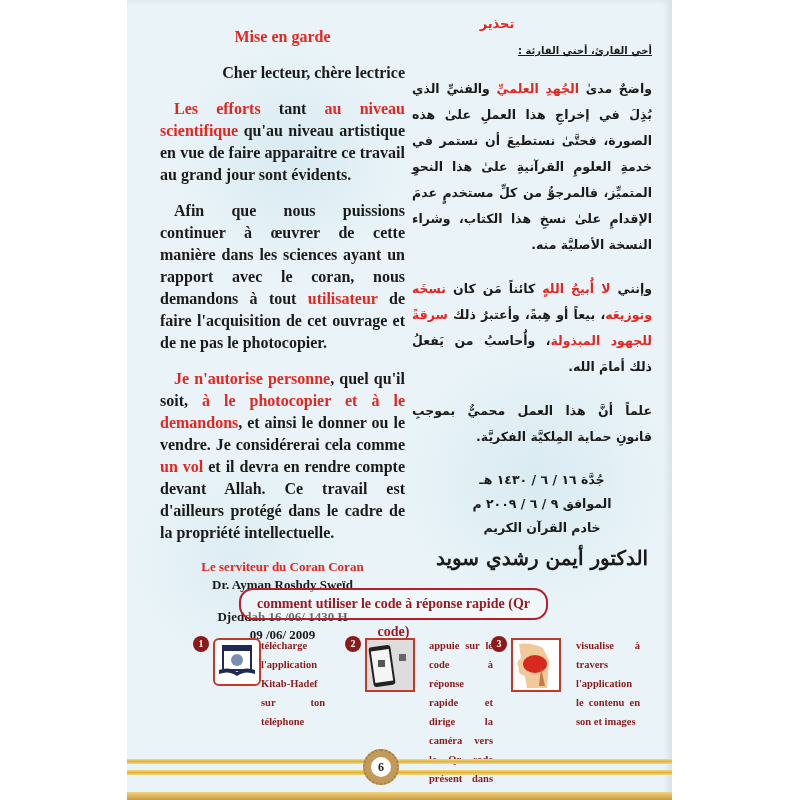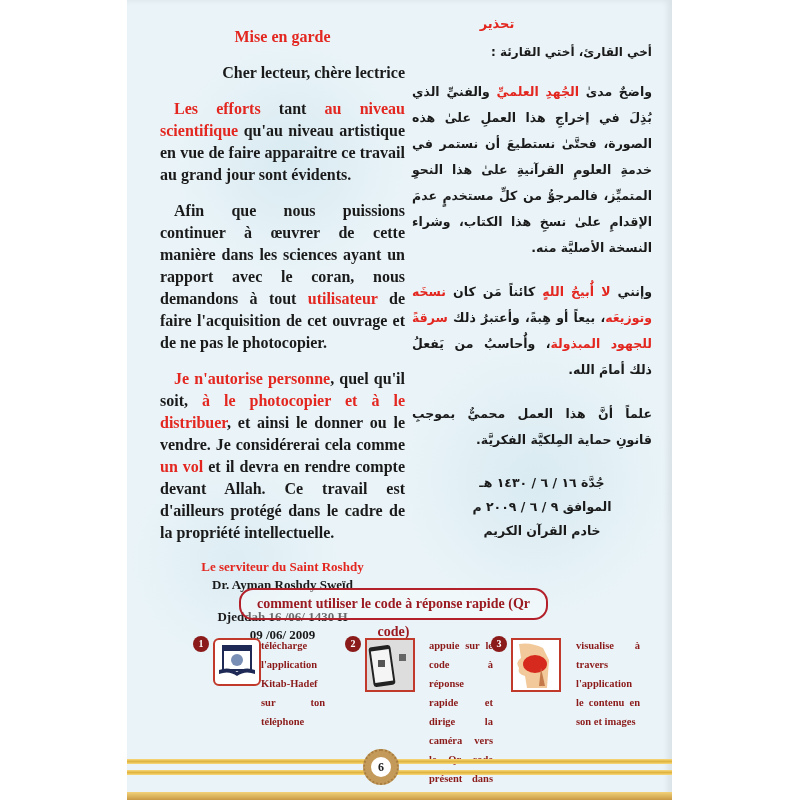--- a/index.html
+++ b/index.html
@@ -17,21 +17,21 @@
   .fr-col .title { text-align:center; color:#e3261f; font-weight:bold; font-size:16px; margin:0 0 18px 0; }
   .fr-col .greet { font-weight:bold; font-size:16px; text-align:right; margin:0 0 16px 0; }
   .fr-col p { font-weight:bold; font-size:16px; line-height:22px; margin:0 0 14px 0; text-align:justify; text-indent:14px; }
   .red { color:#e3261f; }
   .sig { text-align:center; font-weight:bold; font-size:13px; line-height:18px; margin-top:14px; }
   .sig .role { color:#e3261f; }
   .sig .date { margin-top:14px; }
 
   .ar-col { position:absolute; left:285px; top:16px; width:240px; direction:rtl; color:#1a1a1a; font-family:"DejaVu Sans", sans-serif; }
   .ar-col .title { text-align:center; color:#e3261f; font-weight:bold; font-size:13px; margin:0 0 14px 0; padding-right:70px; }
-  .ar-col .greet { font-size:12px; font-weight:bold; margin:0 0 20px 0; }
+  .ar-col .greet { font-size:10px; font-weight:bold; margin:0 0 20px 0;text-decoration:underline; }
   .ar-col p { font-size:12.5px; font-weight:bold; line-height:26px; margin:0 0 18px 0; text-align:justify; }
   .ar-col .dates { text-align:center; font-size:12.5px; font-weight:bold; line-height:24px; margin-top:2px; padding-left:20px; }
   .ar-col .signature { font-size:20px; letter-spacing:1px; font-weight:bold; margin-top:6px; font-family:"DejaVu Serif", serif; }
 
   .qr-header {
     position:absolute; left:112px; top:588px; width:305px; height:28px;
     border:2px solid #b3202a; border-radius:14px; background:rgba(255,255,255,0.35);
     text-align:center; line-height:28px; color:#9b1b22; font-weight:bold; font-size:14px;
   }
   .step { position:absolute; top:636px; }
@@ -70,39 +70,40 @@
 </head>
 <body>
 
 <div class="page">
 
   <div class="fr-col">
     <div class="title">Mise en garde</div>
     <div class="greet">Cher lecteur, chère lectrice</div>
     <p><span class="red">Les efforts</span><span> tant </span><span class="red">au niveau scientifique</span><span> qu'au niveau artistique en vue de faire apparaitre ce travail au grand jour sont évidents.</span></p>
     <p><span>Afin que nous puissions continuer à œuvrer de cette manière dans les sciences ayant un rapport avec le coran, nous demandons à tout </span><span class="red">utilisateur</span><span> de faire l'acquisition de cet ouvrage et de ne pas le photocopier.</span></p>
-    <p><span class="red">Je n'autorise personne</span><span>, quel qu'il soit, </span><span class="red">à le photocopier et à le distribuer</span><span>, et ainsi le donner ou le vendre. Je considérerai cela comme </span><span class="red">un vol</span><span> et il devra en rendre compte devant Allah. Ce travail est d'ailleurs protégé dans le cadre de la propriété intellectuelle.</span></p>
+    <p><span class="red">Je n'autorise personne</span><span>, quel qu'il soit, </span><span class="red">à le photocopier et à le demandons</span><span>, et ainsi le donner ou le vendre. Je considérerai cela comme </span><span class="red">un vol</span><span> et il devra en rendre compte devant Allah. Ce travail est d'ailleurs protégé dans le cadre de la propriété intellectuelle.</span></p>
     <div class="sig">
-      <div class="role">Le serviteur du Saint Roshdy</div>
+      <div class="role">Le serviteur du Coran Coran</div>
       <div>Dr. Ayman Roshdy Sweïd</div>
       <div class="date">Djeddah 16 /06/ 1430 H</div>
       <div>09 /06/ 2009</div>
     </div>
   </div>
 
   <div class="ar-col">
     <div class="title">تحذير</div>
     <div class="greet">أخي القارئ، أختي القارئة :</div>
     <p><span>واضحٌ مدىٰ </span><span class="red">الجُهدِ العلميِّ</span><span> والفنيِّ الذي بُذِلَ في إخراجِ هذا العملِ علىٰ هذه الصورة، فحتَّىٰ نستطيعَ أن نستمر في خدمةِ العلومِ القرآنيةِ علىٰ هذا النحوِ المتميِّز، فالمرجوُّ من كلِّ مستخدمٍ عدمَ الإقدامِ علىٰ نسخِ هذا الكتاب، وشراء النسخة الأصليَّة منه.</span></p>
     <p><span>وإنني </span><span class="red">لا أُبيحُ اللهٍ</span><span> كائناً مَن كان </span><span class="red">نسخَه وتوزيعَه</span><span>، بيعاً أو هِبةً، وأعتبرُ ذلك </span><span class="red">سرقةً للجهود المبذولة</span><span>، وأُحاسبُ من يَفعلُ ذلك أمامَ الله.</span></p>
     <p>علماً أنَّ هذا العمل محميٌّ بموجبِ قانونِ حماية المِلكيَّة الفكريَّة.</p>
     <div class="dates">
       <div>جُدَّة ١٦ / ٦ / ١٤٣٠ هـ</div>
       <div>الموافق ٩ / ٦ / ٢٠٠٩ م</div>
       <div>خادم القرآن الكريم</div>
+      <div class="signature">الدكتور أيمن رشدي سويد</div>
     </div>
   </div>
 
   <div class="qr-header">comment utiliser le code à réponse rapide (Qr code)</div>
 
   <div class="step s1">
     <div class="num">1</div>
     <div class="pic">
       <svg width="44" height="44" viewBox="0 0 44 44">
         <rect x="8" y="6" width="28" height="24" fill="#fff" stroke="#1e2a55" stroke-width="2"></rect>

